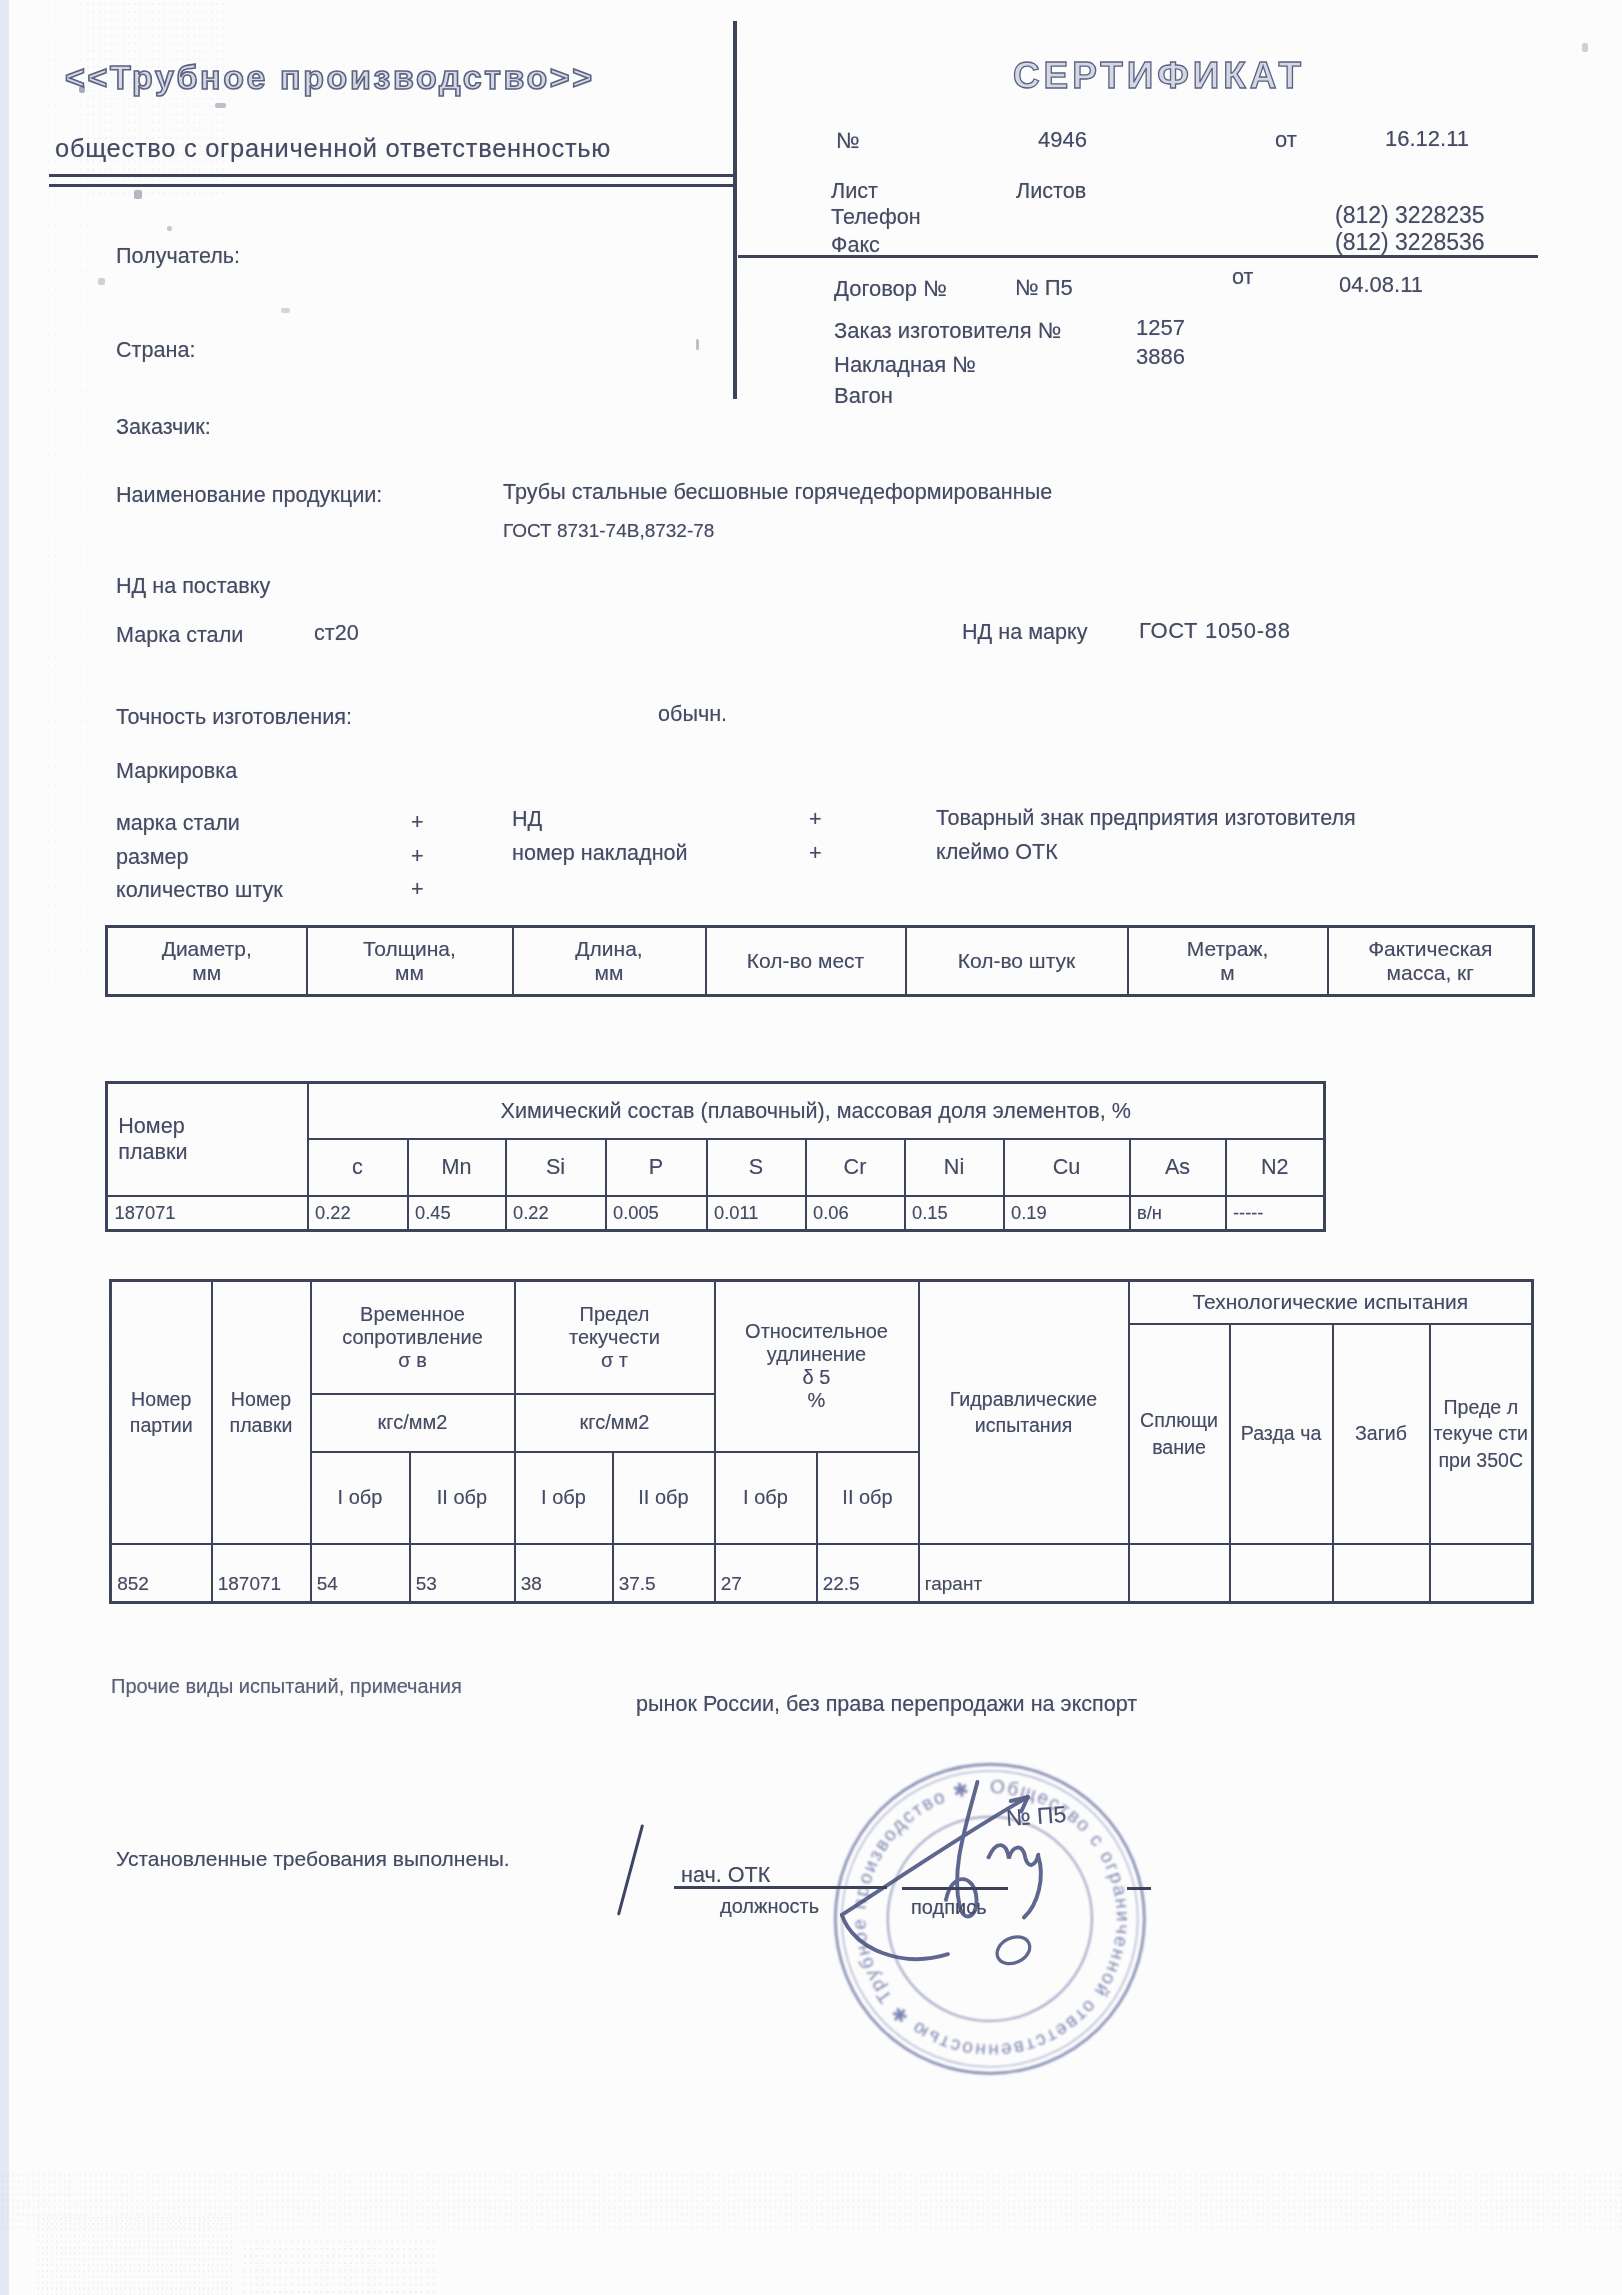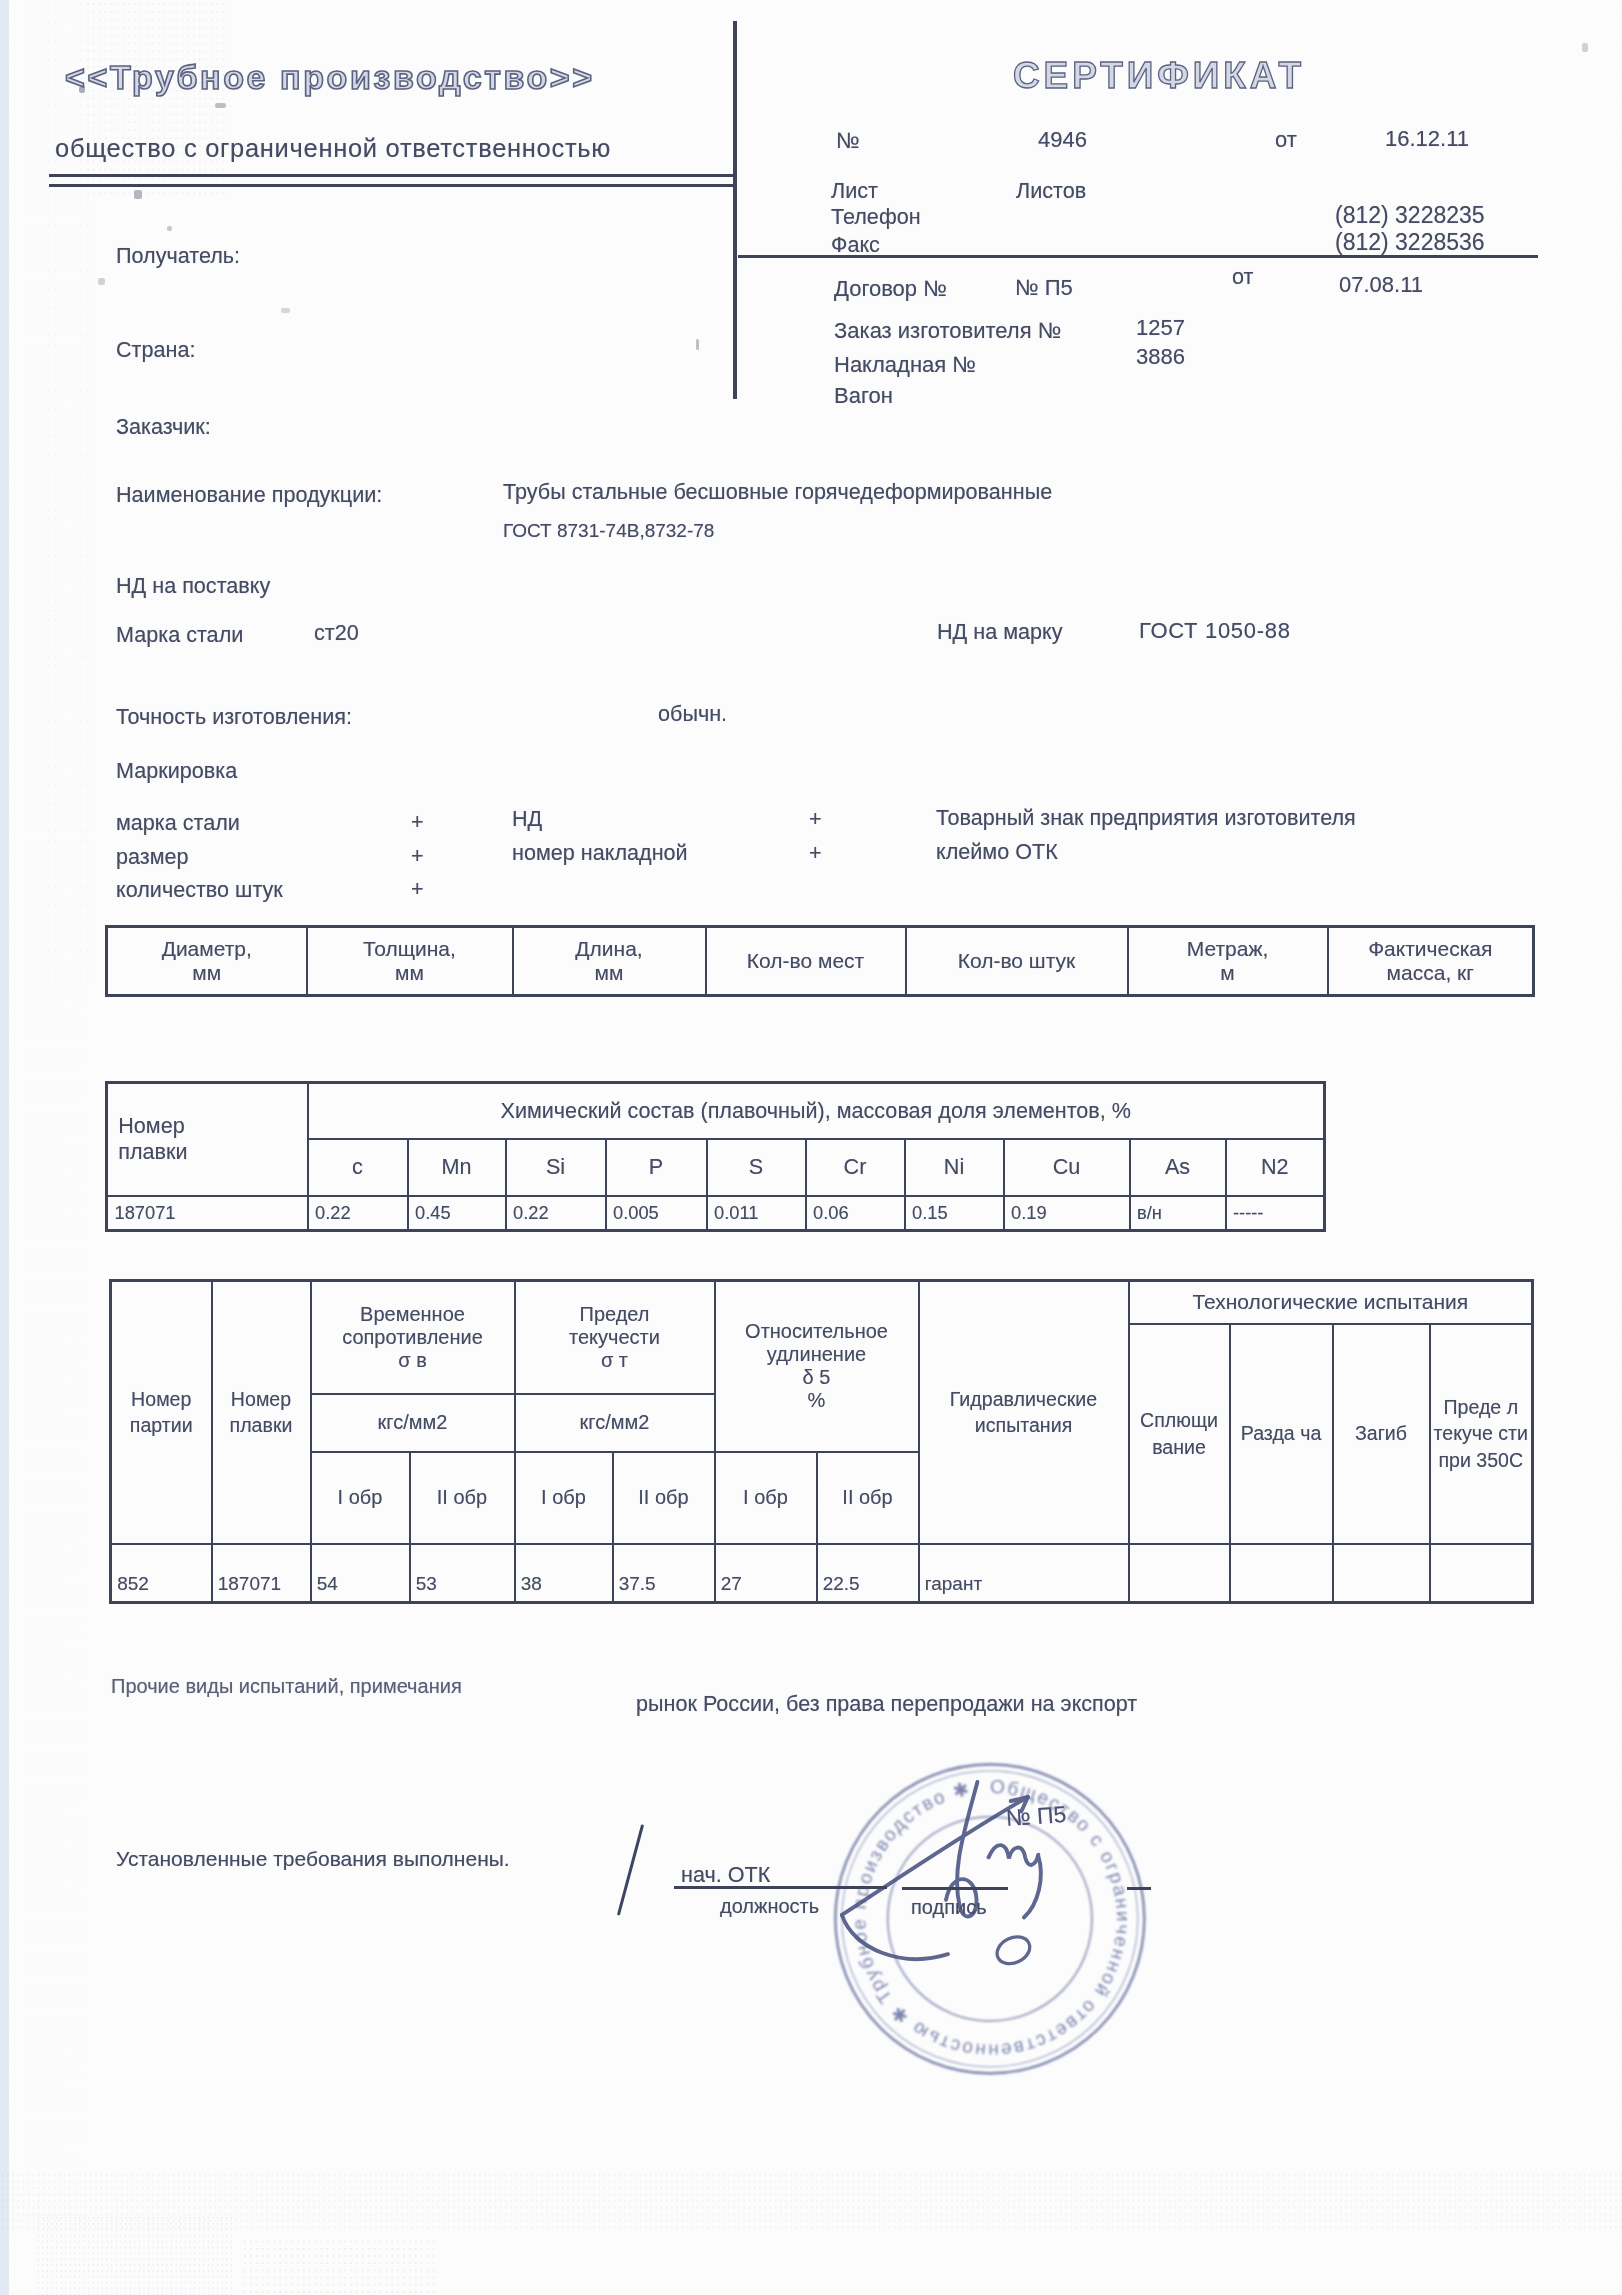--- a/index.html
+++ b/index.html
@@ -58,34 +58,34 @@
   <div class="t" style="left:831px;top:204px;font-size:21.6px;">Телефон</div>
   <div class="t" style="left:1335px;top:202px;font-size:23px;">(812) 3228235</div>
   <div class="t" style="left:831px;top:232px;font-size:21.6px;">Факс</div>
   <div class="t" style="left:1335px;top:229px;font-size:23px;">(812) 3228536</div>
 
   <div class="line" style="left:738px;top:255px;width:800px;height:3.3px;"></div>
 
   <div class="t" style="left:1232px;top:264px;font-size:21.6px;">от</div>
   <div class="t" style="left:834px;top:276px;font-size:22px;">Договор №</div>
   <div class="t" style="left:1015px;top:275px;font-size:22px;">№ П5</div>
-  <div class="t" style="left:1339px;top:272px;font-size:22px;">07.08.11</div>
+  <div class="t" style="left:1339px;top:272px;font-size:22px;">04.08.11</div>
   <div class="t" style="left:834px;top:318px;font-size:22px;">Заказ изготовителя №</div>
   <div class="t" style="left:1136px;top:315px;font-size:22px;">1257</div>
   <div class="t" style="left:834px;top:352px;font-size:22px;">Накладная №</div>
   <div class="t" style="left:1136px;top:344px;font-size:22px;">3886</div>
   <div class="t" style="left:834px;top:383px;font-size:22px;">Вагон</div>
 
   <div class="t" style="left:116px;top:482px;font-size:21.6px;">Наименование продукции:</div>
   <div class="t" style="left:503px;top:479px;font-size:21.6px;">Трубы стальные бесшовные горячедеформированные</div>
   <div class="t" style="left:503px;top:520px;font-size:19px;">ГОСТ 8731-74В,8732-78</div>
   <div class="t" style="left:116px;top:573px;font-size:21.6px;">НД на поставку</div>
   <div class="t" style="left:116px;top:622px;font-size:21.6px;">Марка стали</div>
   <div class="t" style="left:314px;top:620px;font-size:21.6px;">ст20</div>
-  <div class="t" style="left:937px;top:619px;font-size:21.6px;text-align:center;">НД на марку</div>
+  <div class="t" style="left:962px;top:619px;font-size:21.6px;text-align:center;">НД на марку</div>
   <div class="t" style="left:1139px;top:618px;font-size:22px;letter-spacing:0.7px;">ГОСТ  1050-88</div>
 
   <div class="t" style="left:116px;top:704px;font-size:21.6px;">Точность изготовления:</div>
   <div class="t" style="left:658px;top:701px;font-size:21.6px;">обычн.</div>
   <div class="t" style="left:116px;top:758px;font-size:21.6px;">Маркировка</div>
 
   <div class="t" style="left:116px;top:810px;font-size:21.6px;">марка стали</div>
   <div class="t" style="left:411px;top:809px;font-size:21.6px;">+</div>
   <div class="t" style="left:512px;top:806px;font-size:21.6px;">НД</div>
   <div class="t" style="left:809px;top:806px;font-size:21.6px;">+</div>

